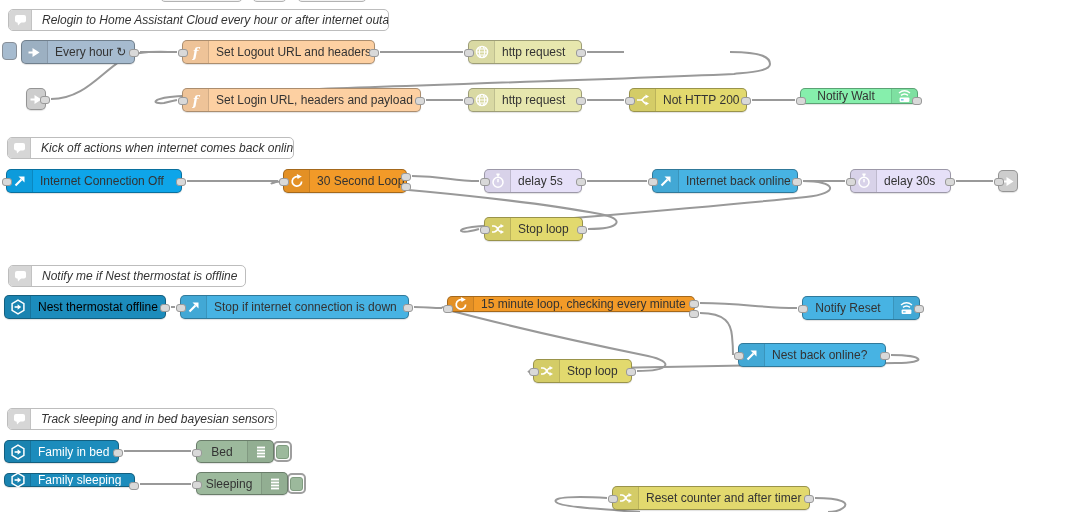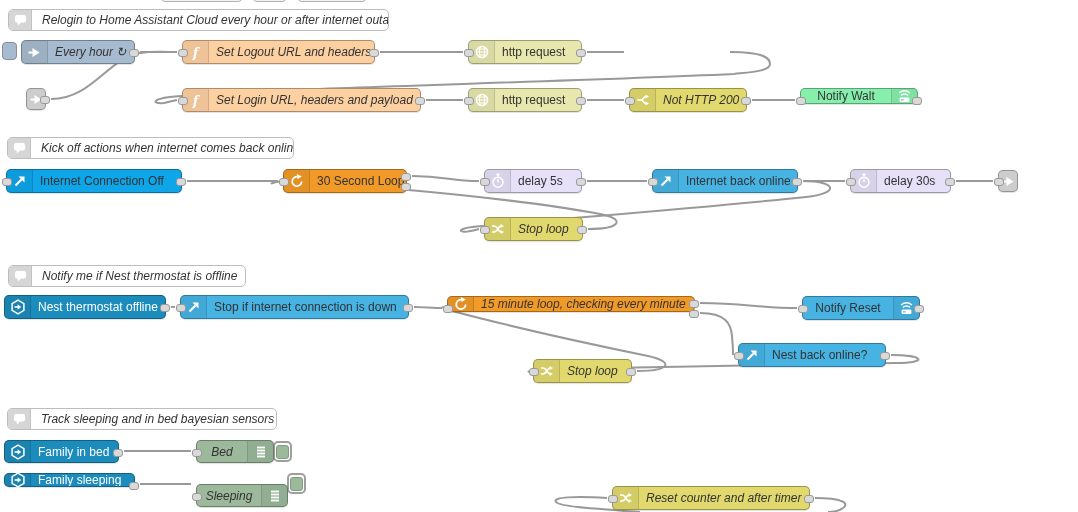--- a/index.html
+++ b/index.html
@@ -9,21 +9,21 @@
   #wires path{stroke:#999999;stroke-width:2;fill:none;}
   .node{position:absolute;z-index:2;border-radius:5px;border:1px solid rgba(0,0,0,.32);
         box-sizing:border-box;display:flex;align-items:stretch;font-size:12px;color:#333;
         cursor:pointer;box-shadow:0 1px 1px rgba(0,0,0,.12);}
   .icon-region{width:25px;flex:none;display:flex;align-items:center;justify-content:center;
         background:rgba(0,0,0,.06);}
   .icon-region.left{border-right:1px solid rgba(0,0,0,.12);border-radius:4px 0 0 4px;}
   .icon-region.right{border-left:1px solid rgba(0,0,0,.12);border-radius:0 4px 4px 0;}
   .nlabel{flex:1;display:flex;align-items:center;padding:0 7px;white-space:nowrap;overflow:hidden;}
   .nlabel.center{justify-content:center;}
-  .italic{font-style:italic;}
+  .italic{}
   .port{position:absolute;width:10px;height:8px;background:#d9d9d9;border:1px solid #999;
         border-radius:3px;box-sizing:border-box;z-index:3;cursor:crosshair;}
   .comment{position:absolute;z-index:2;height:22px;background:#ffffff;border:1px solid #bdbdbd;
         border-radius:5px;box-sizing:border-box;display:flex;align-items:stretch;font-size:12px;
         color:#333;font-style:italic;cursor:pointer;}
   .comment .icon-region{width:22px;background:#d6d6d6;border-right:1px solid #c2c2c2;}
   .comment .nlabel{padding:0 10px;}
   .fragment{position:absolute;top:-18px;height:20px;background:#f2f2f2;border:1px solid #b3b3b3;
         border-radius:5px;box-sizing:border-box;z-index:2;}
   .inject-btn{position:absolute;z-index:2;width:15px;height:18px;background:#a6bbcf;
@@ -272,21 +272,21 @@
       <div class="port" style="right: -5px; top: 8px;"></div>
     </div>
     <div class="node" style="left: 4px; top: 295px; width: 162px; height: 24px; background: rgb(28, 140, 188);">
       <div class="icon-region left">
         <svg width="16" height="16" viewBox="0 0 16 16">
           <polygon points="8,1.2 13.9,4.6 13.9,11.4 8,14.8 2.1,11.4 2.1,4.6" fill="none" stroke="#fff" stroke-width="1.5"></polygon>
           <path d="M4.6,8 H8.2" stroke="#fff" stroke-width="1.6"></path>
           <polygon points="7.6,5.2 11.2,8 7.6,10.8" fill="#fff"></polygon>
         </svg>
       </div>
-      <span class="nlabel" style="color: #ffffff;">Nest thermostat offline</span>
+      <span class="nlabel" style="color: #000000;">Nest thermostat offline</span>
       <div class="port" style="right: -5px; top: 8px;"></div>
     </div>
     <div class="node" style="left: 180px; top: 295px; width: 229px; height: 24px; background: rgb(71, 179, 227);">
       <div class="icon-region left">
         <svg width="16" height="16" viewBox="0 0 16 16">
           <path d="M3.5,12.5 L9.5,6.5" stroke="#fff" stroke-width="2.2" fill="none"></path>
           <polygon points="6.5,3.5 12.5,3.5 12.5,9.5" fill="#fff"></polygon>
         </svg>
       </div>
       <span class="nlabel" style="color: rgb(51, 51, 51);">Stop if internet connection is down</span>
@@ -373,21 +373,21 @@
       <div class="icon-region left">
         <svg width="16" height="16" viewBox="0 0 16 16">
           <polygon points="8,1.2 13.9,4.6 13.9,11.4 8,14.8 2.1,11.4 2.1,4.6" fill="none" stroke="#fff" stroke-width="1.5"></polygon>
           <path d="M4.6,8 H8.2" stroke="#fff" stroke-width="1.6"></path>
           <polygon points="7.6,5.2 11.2,8 7.6,10.8" fill="#fff"></polygon>
         </svg>
       </div>
       <span class="nlabel" style="color: rgb(255, 255, 255);">Family sleeping</span>
       <div class="port" style="right: -5px; top: 7.5px;"></div>
     </div>
-    <div class="node" style="left: 196px; top: 472px; width: 92px; height: 23px; background: rgb(156, 185, 156); margin-top: 12px;">
+    <div class="node" style="left: 196px; top: 472px; width: 92px; height: 23px; background: rgb(156, 185, 156);">
       <span class="nlabel italic center" style="color: rgb(51, 51, 51);">Sleeping</span>
       <div class="icon-region right">
         <svg width="14" height="16" viewBox="0 0 14 16">
           <g fill="#fff">
             <rect x="3" y="2.6" width="8" height="1.8"></rect>
             <rect x="3" y="5.6" width="8" height="1.8"></rect>
             <rect x="3" y="8.6" width="8" height="1.8"></rect>
             <rect x="3" y="11.6" width="8" height="1.8"></rect>
           </g>
         </svg>

